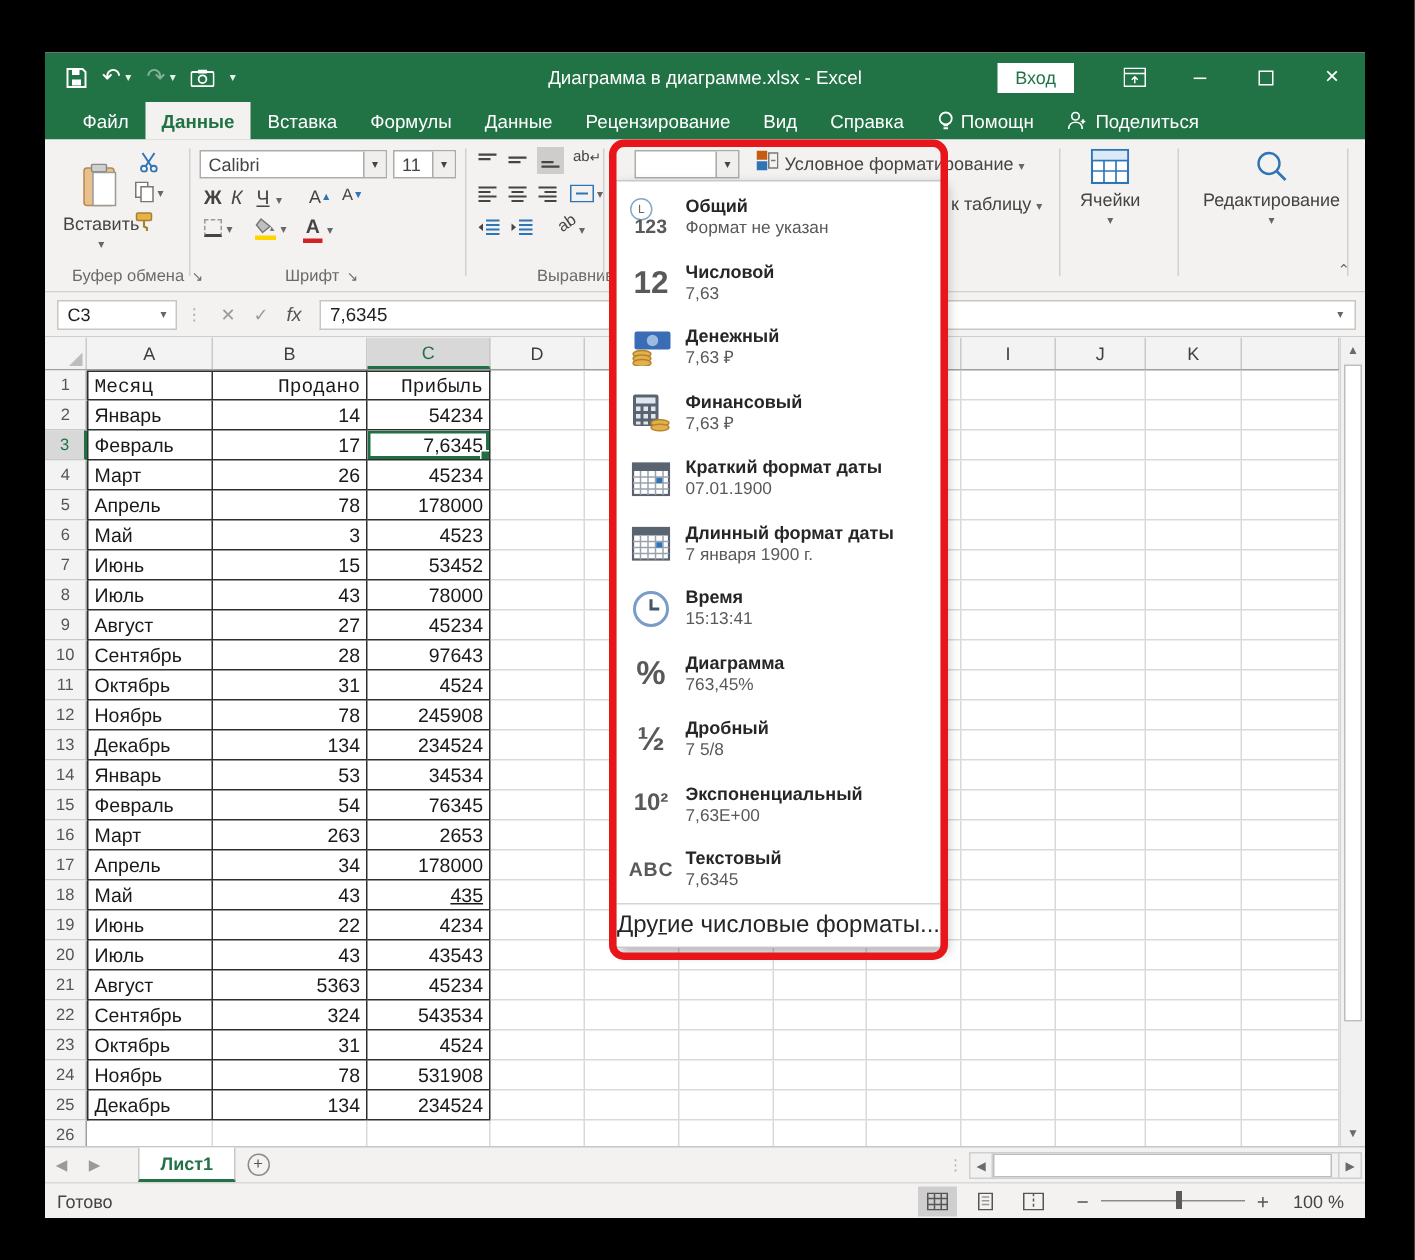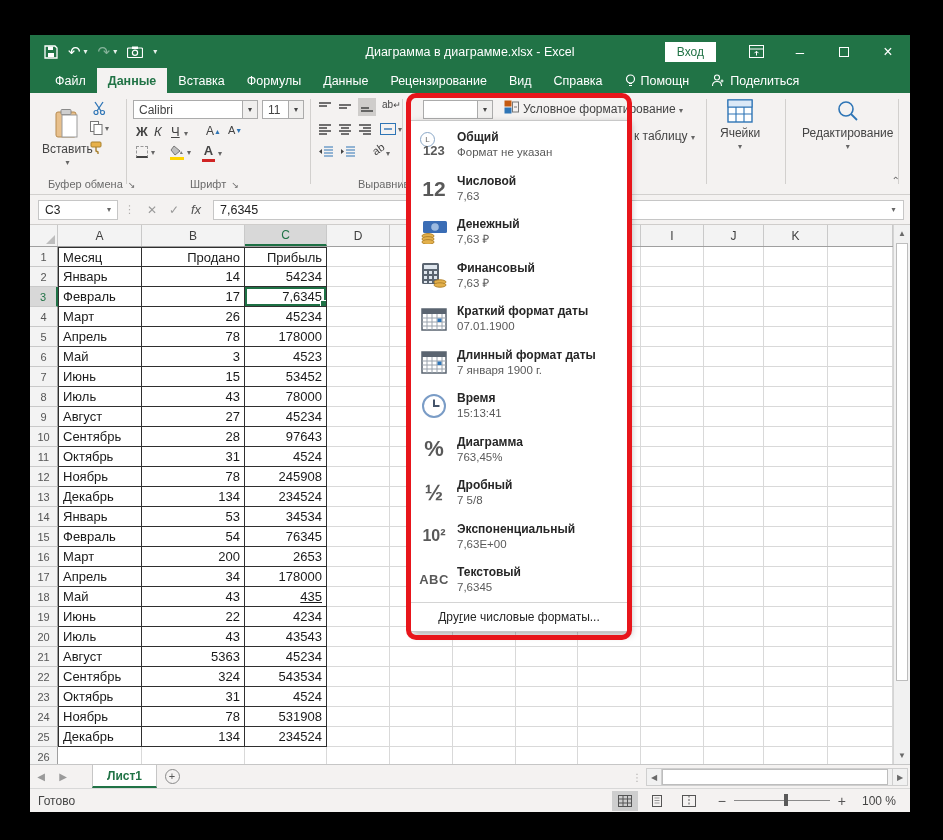--- a/index.html
+++ b/index.html
@@ -63,21 +63,21 @@
   .ch.corner::after{content:"";position:absolute;right:2px;bottom:2px;border-left:9px solid transparent;border-bottom:9px solid #bdbdbd;}
   .ch.sel{background:#d8d8d8;border-bottom:2px solid #1e7145;color:#217346;}
   .grow{display:flex;height:20px;}
   .rh{flex:none;width:28px;background:#f3f3f3;border-right:1px solid #9f9f9f;border-bottom:1px solid #c9c9c9;display:flex;align-items:center;justify-content:center;font-size:11px;color:#555;cursor:pointer;}
   .rh.sel{background:#d8d8d8;border-right:2px solid #1e7145;color:#217346;}
   .gc{flex:none;border-right:1px solid #d9d9d9;border-bottom:1px solid #d9d9d9;font-size:13px;color:#1a1a1a;display:flex;align-items:center;overflow:hidden;white-space:nowrap;cursor:cell;}
   .gc.txt{padding-left:4px;justify-content:flex-start;}
   .gc.num{padding-right:4px;justify-content:flex-end;}
   .gc.tbl{border-right:1px solid #2f2f2f;border-bottom:1px solid #2f2f2f;}
   .gc.tbl-left{border-left:1px solid #2f2f2f;}
-  .gc.tbl-top{border-top:1px solid #2f2f2f;}
+  .gc.tbl-top{border-top:1px solid #2f2f2f;font-family:Liberation Mono, monospace;}
   .gc.selcell{box-shadow:inset 0 0 0 2px #1e7145;position:relative;}
   .gc.selcell::after{content:"";position:absolute;right:-1px;bottom:-1px;width:5px;height:5px;background:#1e7145;border:1px solid #fff;}
   .vscroll{position:absolute;top:0;right:0;width:17px;bottom:0;background:#f1f1f1;border-left:1px solid #d4d4d4;display:flex;flex-direction:column;}
   .varrow{height:17px;display:flex;align-items:center;justify-content:center;font-size:8px;color:#6a6a6a;background:#f1f1f1;cursor:pointer;}
   .vthumb{margin:1px 2px;background:#fff;border:1px solid #bdbdbd;flex:none;height:438px;cursor:grab;}
 
   
   .sheetbar{height:24px;background:#f4f2f1;border-top:1px solid #c6c6c6;display:flex;align-items:stretch;position:relative;font-size:12px;}
   .snav{width:22px;display:flex;align-items:center;justify-content:center;color:#9a9a9a;font-size:10px;cursor:pointer;}
   .sheettab{background:#fff;color:#217346;font-weight:bold;display:flex;align-items:center;padding:0 14px;border-right:1px solid #c6c6c6;border-left:1px solid #c6c6c6;border-bottom:2px solid #217346;cursor:pointer;}
@@ -102,21 +102,21 @@
   .zval{width:44px;text-align:right;}
 
   
   .fmt-panel{position:absolute;left:380px;top:85px;width:218px;height:512px;background:#fff;border:1px solid #c8c8c8;
     box-shadow:3px 3px 7px rgba(0,0,0,.3);z-index:50;display:flex;flex-direction:column;}
   .fmt-list{flex:1;padding-top:2px;}
   .fmt-item{height:43.5px;display:flex;align-items:center;cursor:pointer;}
   .fmt-ic{width:46px;flex:none;display:flex;align-items:center;justify-content:center;color:#595959;}
   .fmt-tx .t1{font-size:12px;font-weight:bold;color:#262626;line-height:15px;}
   .fmt-tx .t2{font-size:11.5px;color:#595959;line-height:14px;}
-  .fmt-footer{height:29px;border-top:1px solid #d4d4d4;display:flex;align-items:center;justify-content:center;font-size:12px;color:#262626;cursor:pointer;}
+  .fmt-footer{height:29px;border-top:1px solid #d4d4d4;display:flex;align-items:center;justify-content:center;font-size:16px;color:#262626;cursor:pointer;}
   .gi-glyph{font-size:19px;font-weight:bold;color:#595959;line-height:1;}
   .gi-abc{font-size:13px;font-weight:bold;letter-spacing:.5px;}
   .gi-general{position:relative;width:28px;height:26px;}
   .gi-general .gcirc{position:absolute;left:0;top:0;width:15px;height:15px;border:1.5px solid #8aa8c8;border-radius:50%;font-size:8px;color:#666;display:flex;align-items:center;justify-content:center;}
   .gi-general .gnum{position:absolute;left:3px;bottom:0;font-size:13px;font-weight:bold;color:#595959;}
 
   
   .red-rect{position:absolute;left:376px;top:58px;width:226px;height:547px;border:5px solid #e8151b;border-radius:10px;z-index:60;pointer-events:none;}
 
   svg{display:block;}
@@ -627,21 +627,21 @@
             <div class="gc" style="width: 62px;"></div>
             <div class="gc" style="width: 63px;"></div>
             <div class="gc" style="width: 63px;"></div>
             <div class="gc" style="width: 60px;"></div>
             <div class="gc" style="width: 64px;"></div>
             <div class="gc" style="flex: 1 1 0%;"></div>
           </div>
           <div class="grow">
             <div class="rh">16</div>
             <div class="gc txt tbl tbl-left" style="width: 84px;">Март</div>
-            <div class="gc num tbl" style="width: 103px;">200</div>
+            <div class="gc num tbl" style="width: 103px;">263</div>
             <div class="gc num tbl" style="width: 82px;">2653</div>
             <div class="gc" style="width: 63px;"></div>
             <div class="gc" style="width: 63px;"></div>
             <div class="gc" style="width: 63px;"></div>
             <div class="gc" style="width: 62px;"></div>
             <div class="gc" style="width: 63px;"></div>
             <div class="gc" style="width: 63px;"></div>
             <div class="gc" style="width: 60px;"></div>
             <div class="gc" style="width: 64px;"></div>
             <div class="gc" style="flex: 1 1 0%;"></div>

